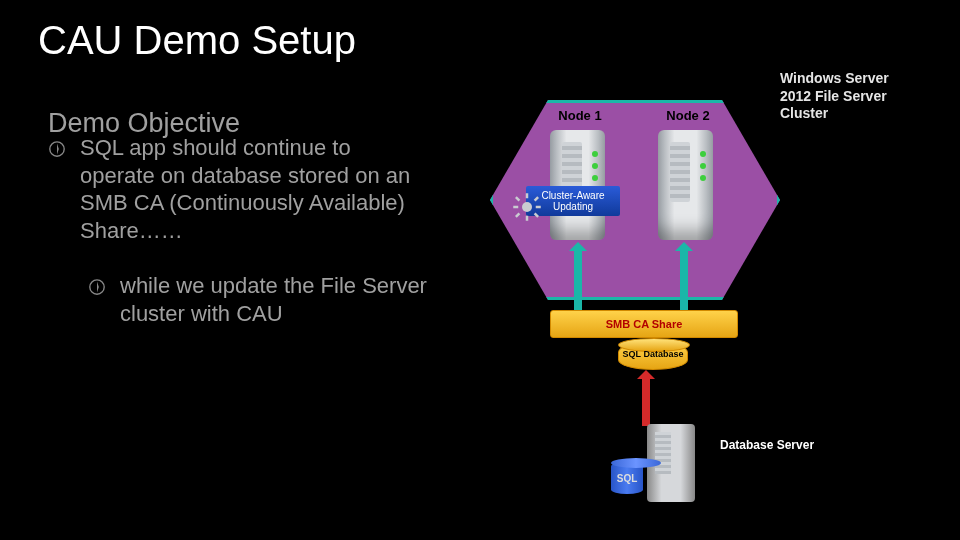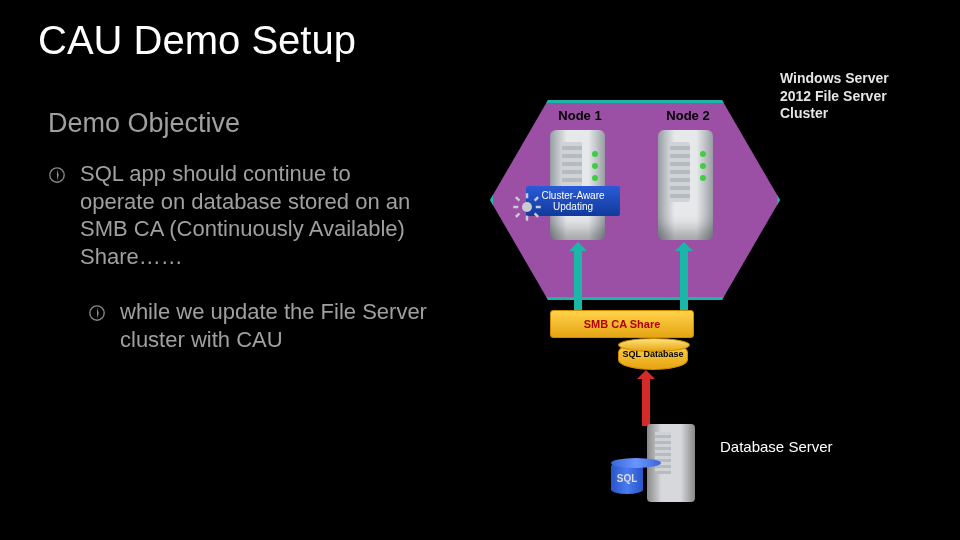--- a/index.html
+++ b/index.html
@@ -23,21 +23,21 @@
   .subtitle {
     position: absolute;
     top: 108px;
     left: 48px;
     font-size: 27px;
     font-weight: 300;
     color: #a0a0a0;
   }
   .bullets {
     position: absolute;
-    top: 160px;
+    top: 134px;
     left: 48px;
     width: 380px;
   }
   .bullet-row {
     display: flex;
     margin-bottom: 28px;
   }
   .bullet-icon {
     width: 18px;
     height: 18px;
@@ -166,21 +166,21 @@
     border-bottom-color: #1ab7a8;
     border-top: none;
   }
   .arrow-n1 { left: 94px; top: 180px; height: 60px; }
   .arrow-n2 { left: 200px; top: 180px; height: 60px; }
 
   .smb-share {
     position: absolute;
     left: 70px;
     top: 240px;
-    width: 144px;
+    width: 188px;
     height: 28px;
     background: linear-gradient(#ffd24a,#e6a514);
     border: 1px solid #d18900;
     border-radius: 3px;
     display: flex;
     align-items: center;
     justify-content: center;
     font-size: 11px;
     font-weight: 700;
     color: #b30000;
@@ -262,22 +262,22 @@
     position:absolute;
     top:-4px; left:0;
     width:50px; height:10px;
     background: linear-gradient(90deg,#3a67d8,#6b94ff,#3a67d8);
     border-radius:50%;
   }
   .db-server-label {
     position: absolute;
     left: 240px;
     top: 368px;
-    font-size: 15px;
-    font-weight: 400;
+    font-size: 12px;
+    font-weight: 700;
     color: #fff;
     line-height: 1.2;
   }
 </style>
 </head>
 <body>
 
 <div class="title">CAU Demo Setup</div>
 <div class="subtitle">Demo Objective</div>
 

